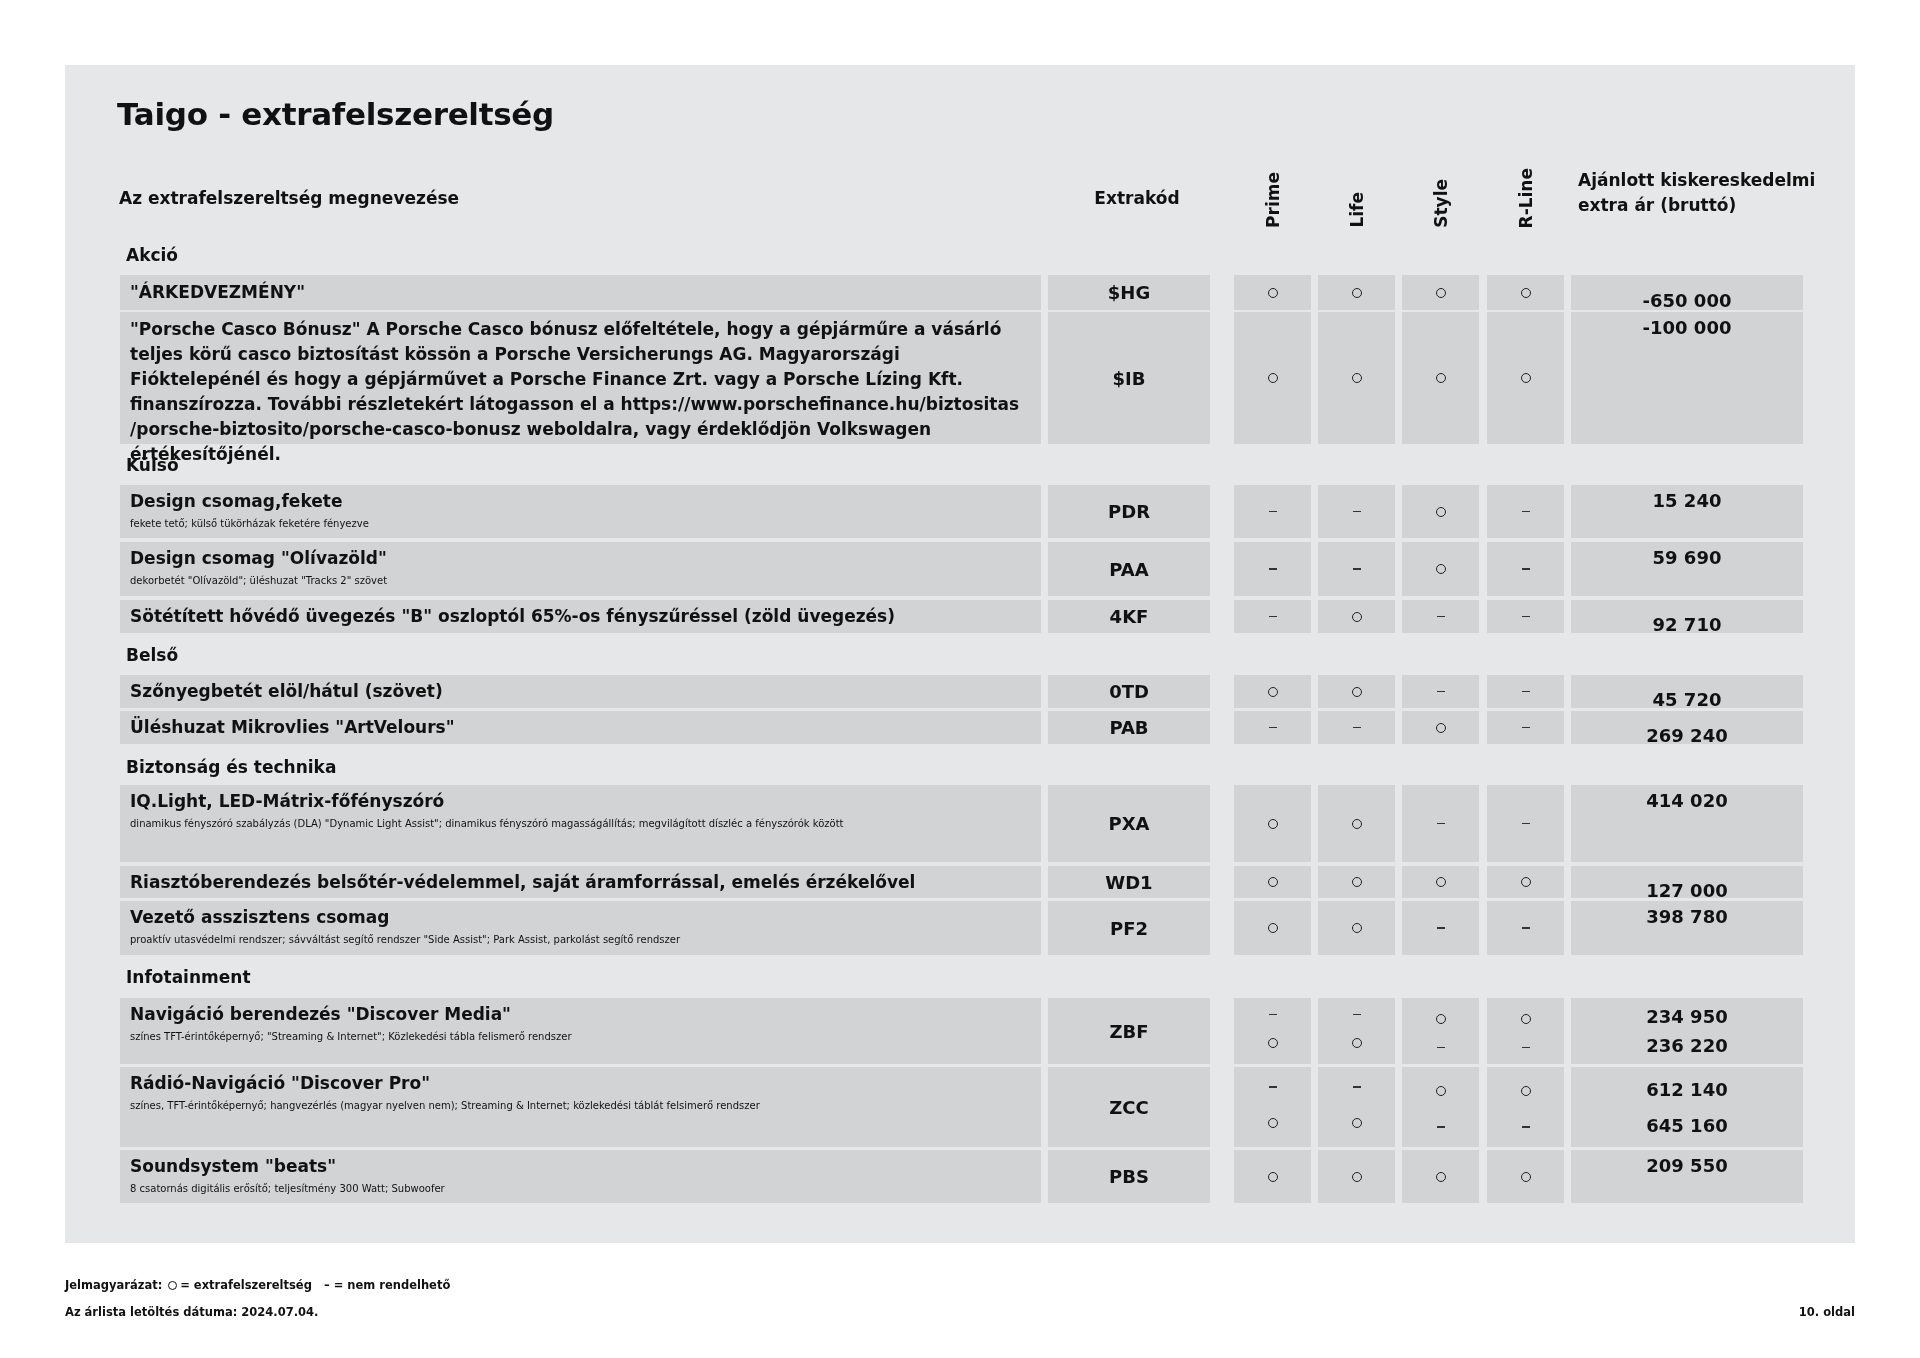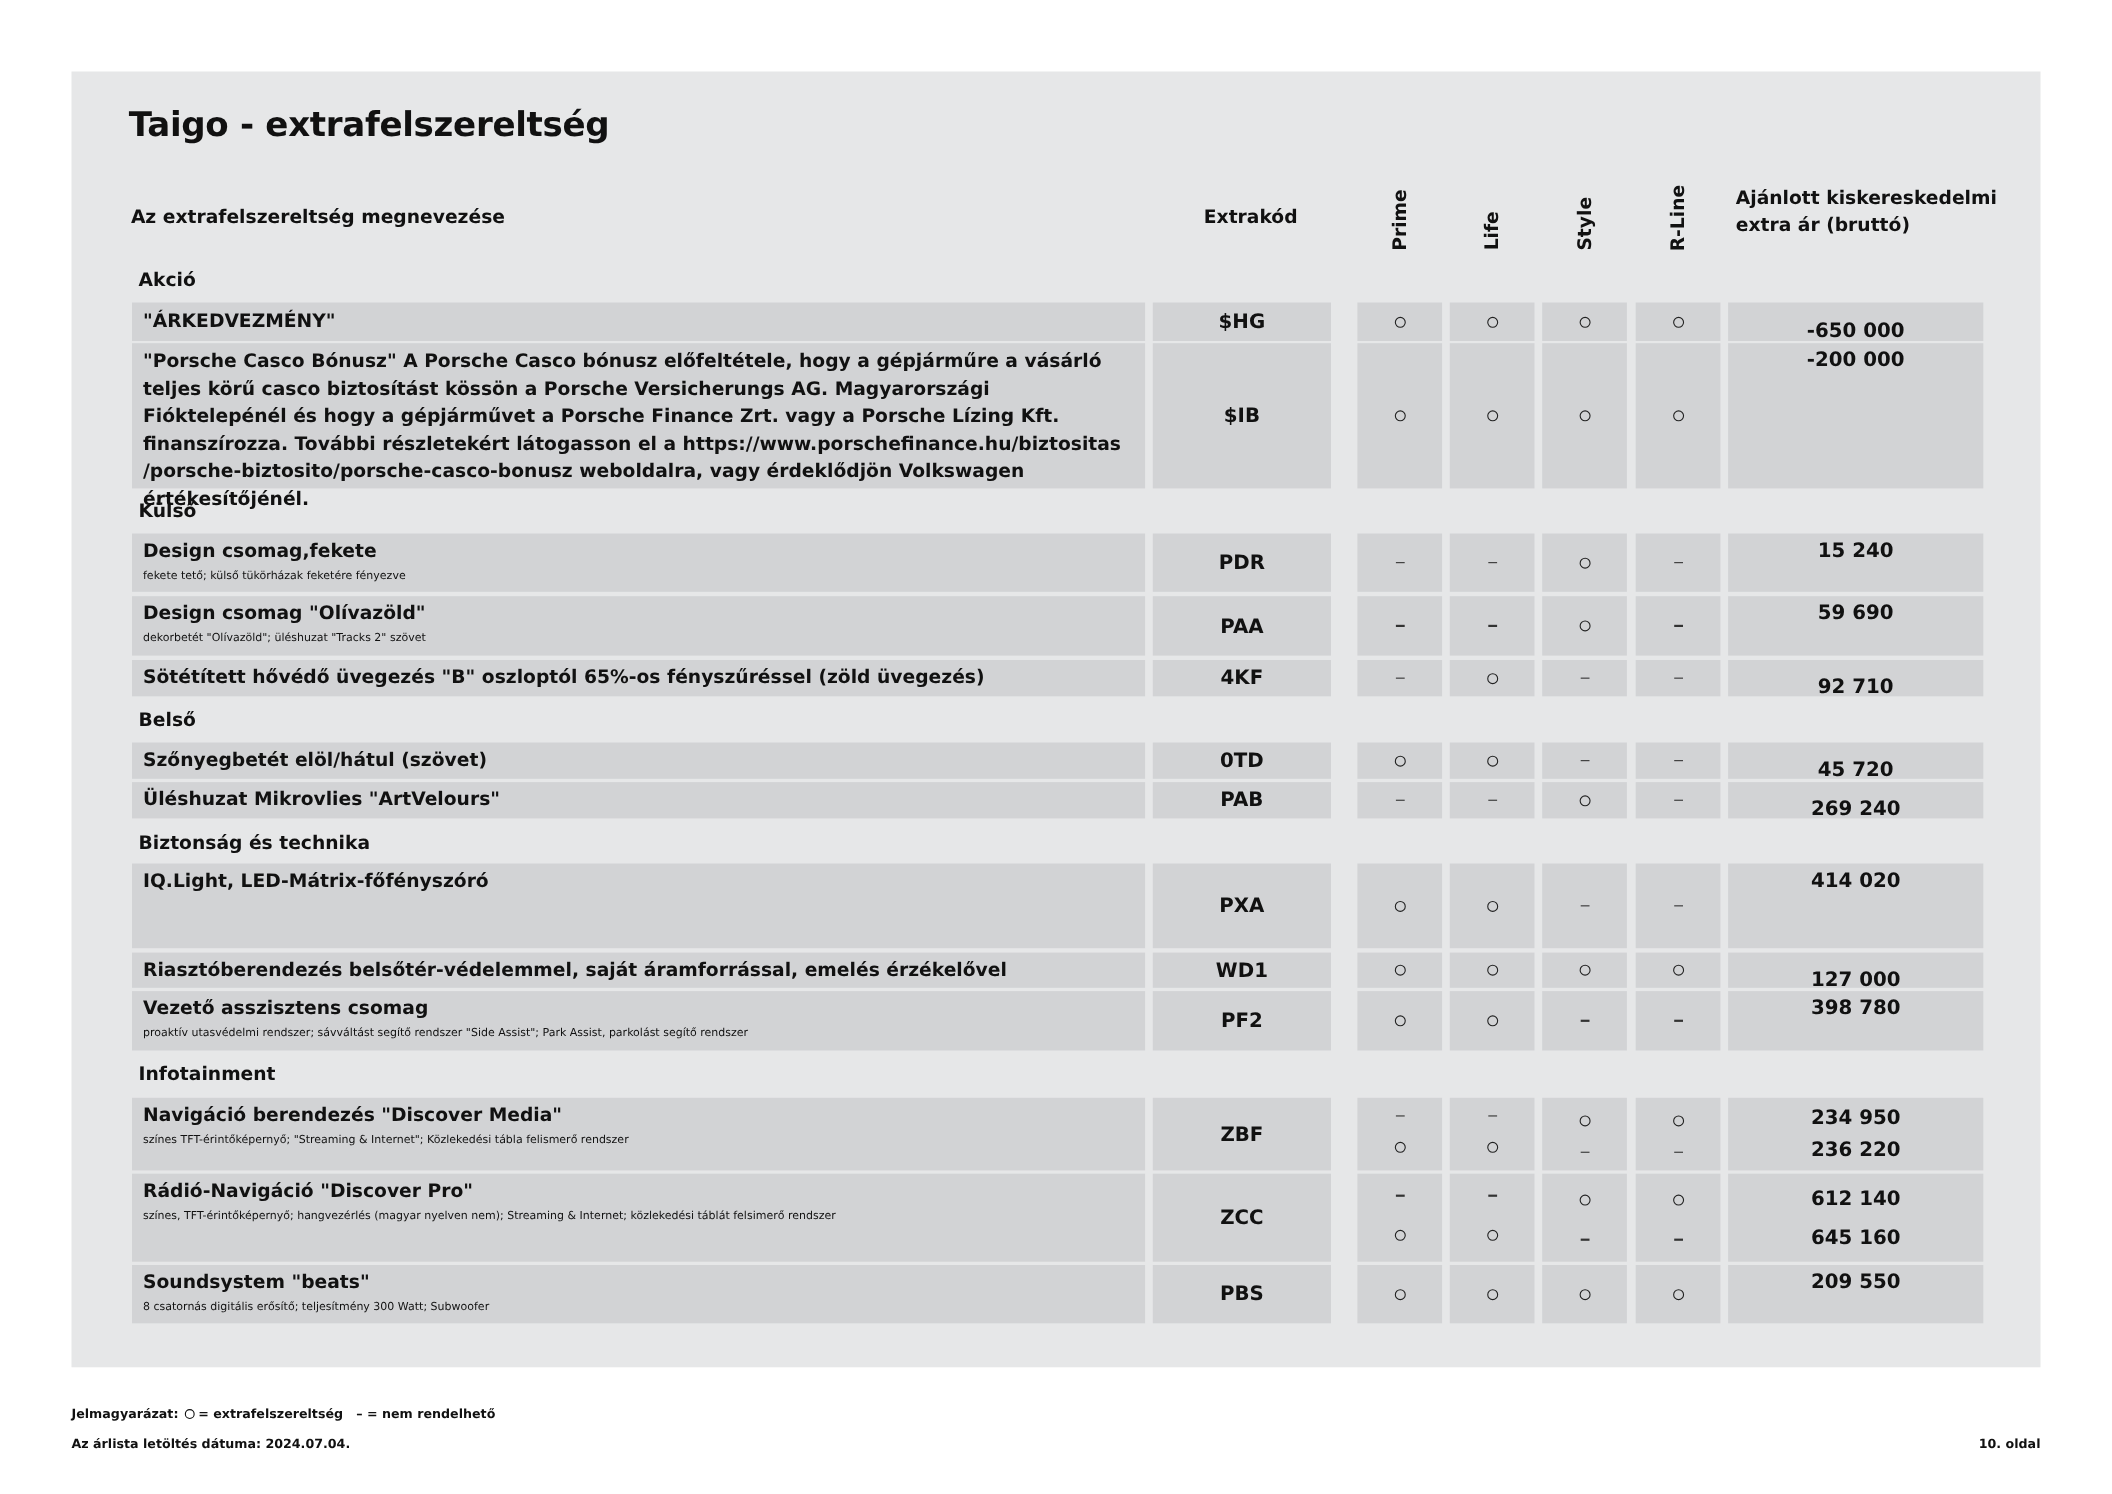--- a/index.html
+++ b/index.html
@@ -96,21 +96,21 @@
       <div class="cell c-v c-v1">
         <span class="mark-o"></span>
       </div>
       <div class="cell c-v c-v2">
         <span class="mark-o"></span>
       </div>
       <div class="cell c-v c-v3">
         <span class="mark-o"></span>
       </div>
       <div class="cell c-price">
-        <div>-200 000</div>
+        <div>-100 000</div>
       </div>
     </div>
     <div class="row" style="top: 485px; height: 53px;">
       <div class="cell c-desc">
         <div class="main">Design csomag,fekete</div>
         <div class="sub">fekete tető; külső tükörházak feketére fényezve</div>
       </div>
       <div class="cell c-code">PDR</div>
       <div class="cell c-v c-v0">
         <span class="mark-d"></span>
@@ -209,20 +209,21 @@
       <div class="cell c-v c-v3">
         <span class="mark-d"></span>
       </div>
       <div class="cell c-price center">
         <div>269 240</div>
       </div>
     </div>
     <div class="row" style="top: 785px; height: 77px;">
       <div class="cell c-desc">
         <div class="main">IQ.Light, LED-Mátrix-főfényszóró</div>
+        <div class="sub">dinamikus fényszóró szabályzás (DLA) "Dynamic Light Assist"; dinamikus fényszóró magasságállítás; megvilágított díszléc a fényszórók között</div>
       </div>
       <div class="cell c-code">PXA</div>
       <div class="cell c-v c-v0">
         <span class="mark-o"></span>
       </div>
       <div class="cell c-v c-v1">
         <span class="mark-o"></span>
       </div>
       <div class="cell c-v c-v2">
         <span class="mark-d"></span>

